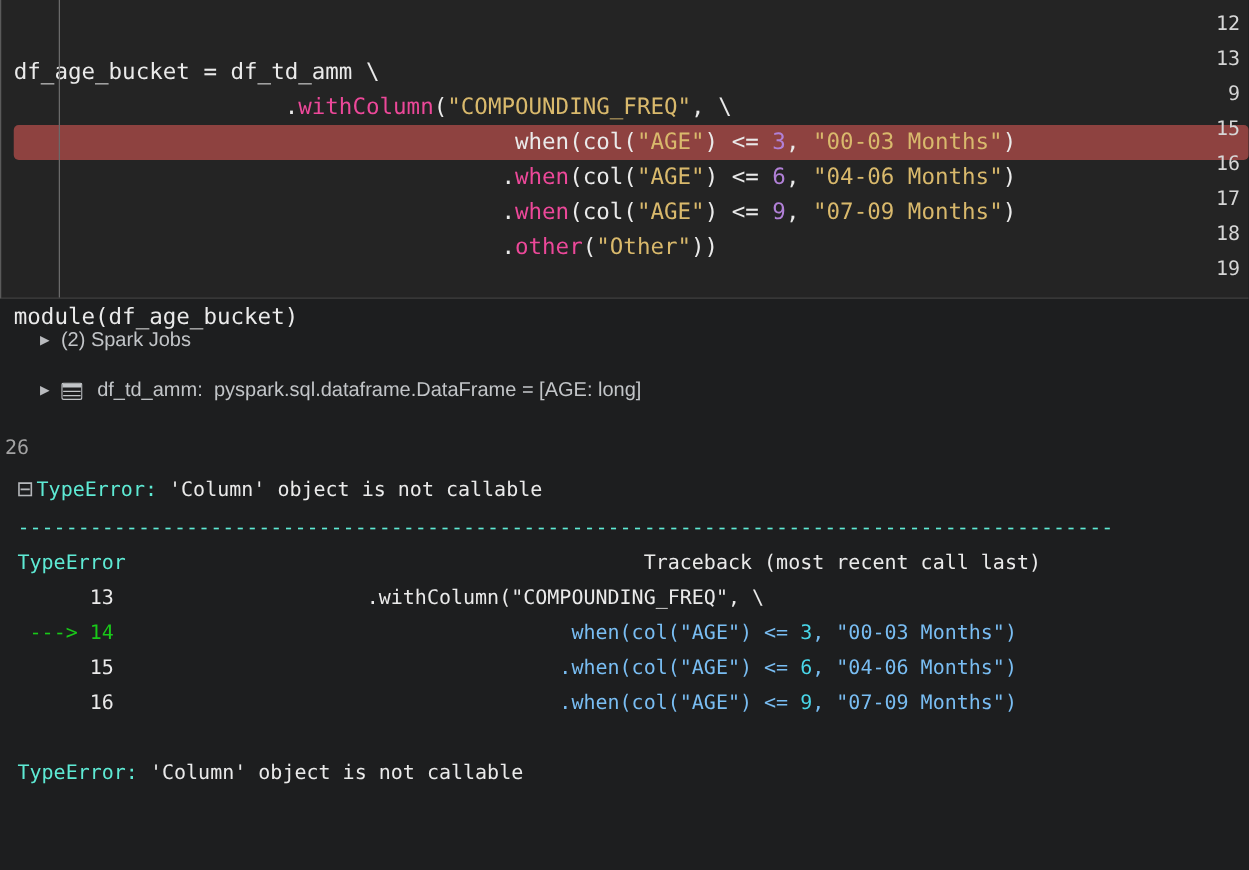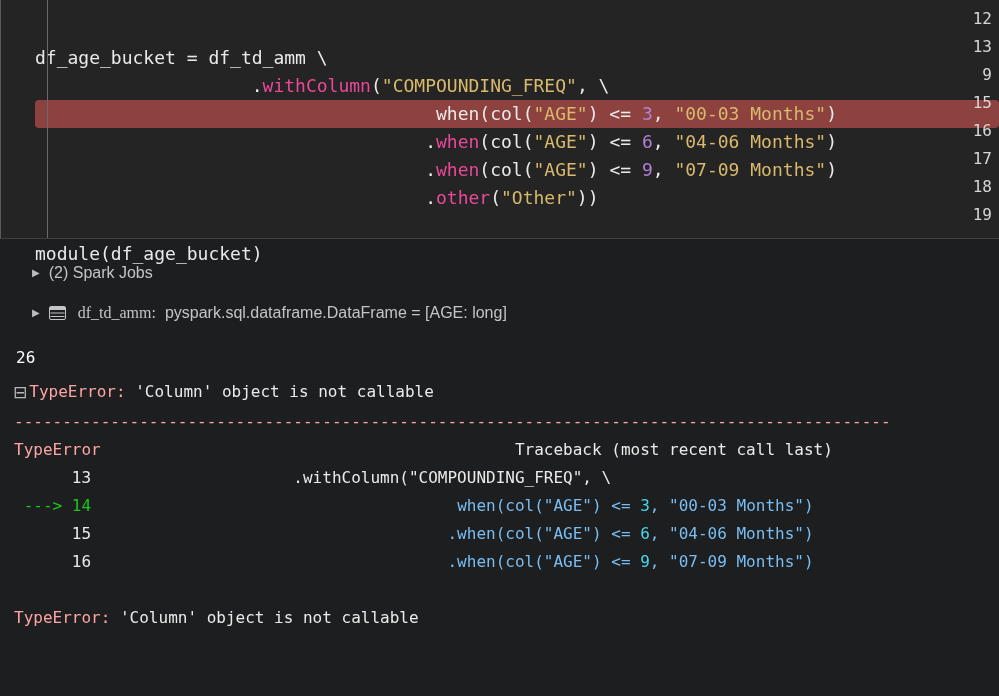--- a/index.html
+++ b/index.html
@@ -17,47 +17,47 @@
     padding:5px 0 9px 0;
   }
   .editor::before{ 
     content:"";position:absolute;left:46px;top:0;bottom:0;width:1px;background:#6a6a6a;
   }
   .ed-line{display:flex;height:28px;line-height:28px;font-size:18px;flex-direction:column;}
   .ln{
     flex:0 0 39px;text-align:right;color:#d6d6d6;
     font-size:16px;padding-right:7px;user-select:none;
   }
-  .code{white-space:pre;margin-left:34px;display:inline-block;height:28px;}
+  .code{white-space:pre;margin-left:10px;display:inline-block;height:28px;}
   .code.hl{background:#8e4240;border-radius:4px;padding-right:11px;}
   
   .c-plain{color:#eaeaea}
   .c-green{color:#ec4899}
   .c-str{color:#d9b96c}
   .c-num{color:#b180d7}
-  .c-red{color:#fca5a5}
+  .c-red{color:#5eead4}
   .c-ansigreen{color:#19c819}
   .c-blue{color:#55a6f2}
   .c-cyan{color:#3ec4da}
   .c-codeblue{color:#79bdf2}
   .c-codecyan{color:#49d6e8}
   
   .results{font-size:16px;color:#e4e4e4;}
   .spark-row{
     display:flex;align-items:center;
     margin:0 0 0 32px;height:28px;
     font-family:"Liberation Sans","DejaVu Sans",sans-serif;
     font-size:16px;color:#c2c5c8;cursor:pointer;
   }
   .spark-row.first{margin-top:20px;}
   .spark-row.second{margin-top:12px;}
   .tri{font-size:10px;color:#b9bbbe;margin-right:9px;line-height:1;}
   .tbl-icon{margin-right:12px;display:inline-flex;align-items:center;}
-  .df-name{margin-right:9px;font-family:Liberation Serif, serif;}
-  .exec-count{margin:17px 0 0 16px;height:28px;line-height:28px;font-size:16px;color:#ffffff;}
+  .df-name{margin-right:9px;}
+  .exec-count{margin:17px 0 0 4px;height:28px;line-height:28px;font-size:16px;color:#a3a3a3;}
   .err-summary{
     display:flex;align-items:center;
     margin:6px 0 0 13px;height:28px;line-height:28px;font-size:16px;white-space:pre;
   }
   .collapse-icon{
     font-family:"DejaVu Sans",sans-serif;font-size:17px;color:#b5b7ba;margin-right:2px;cursor:pointer;
   }
   .traceback{margin:2px 0 0 14px;}
   .tb-line{height:28px;line-height:28px;font-size:16px;white-space:pre;}
 </style>

